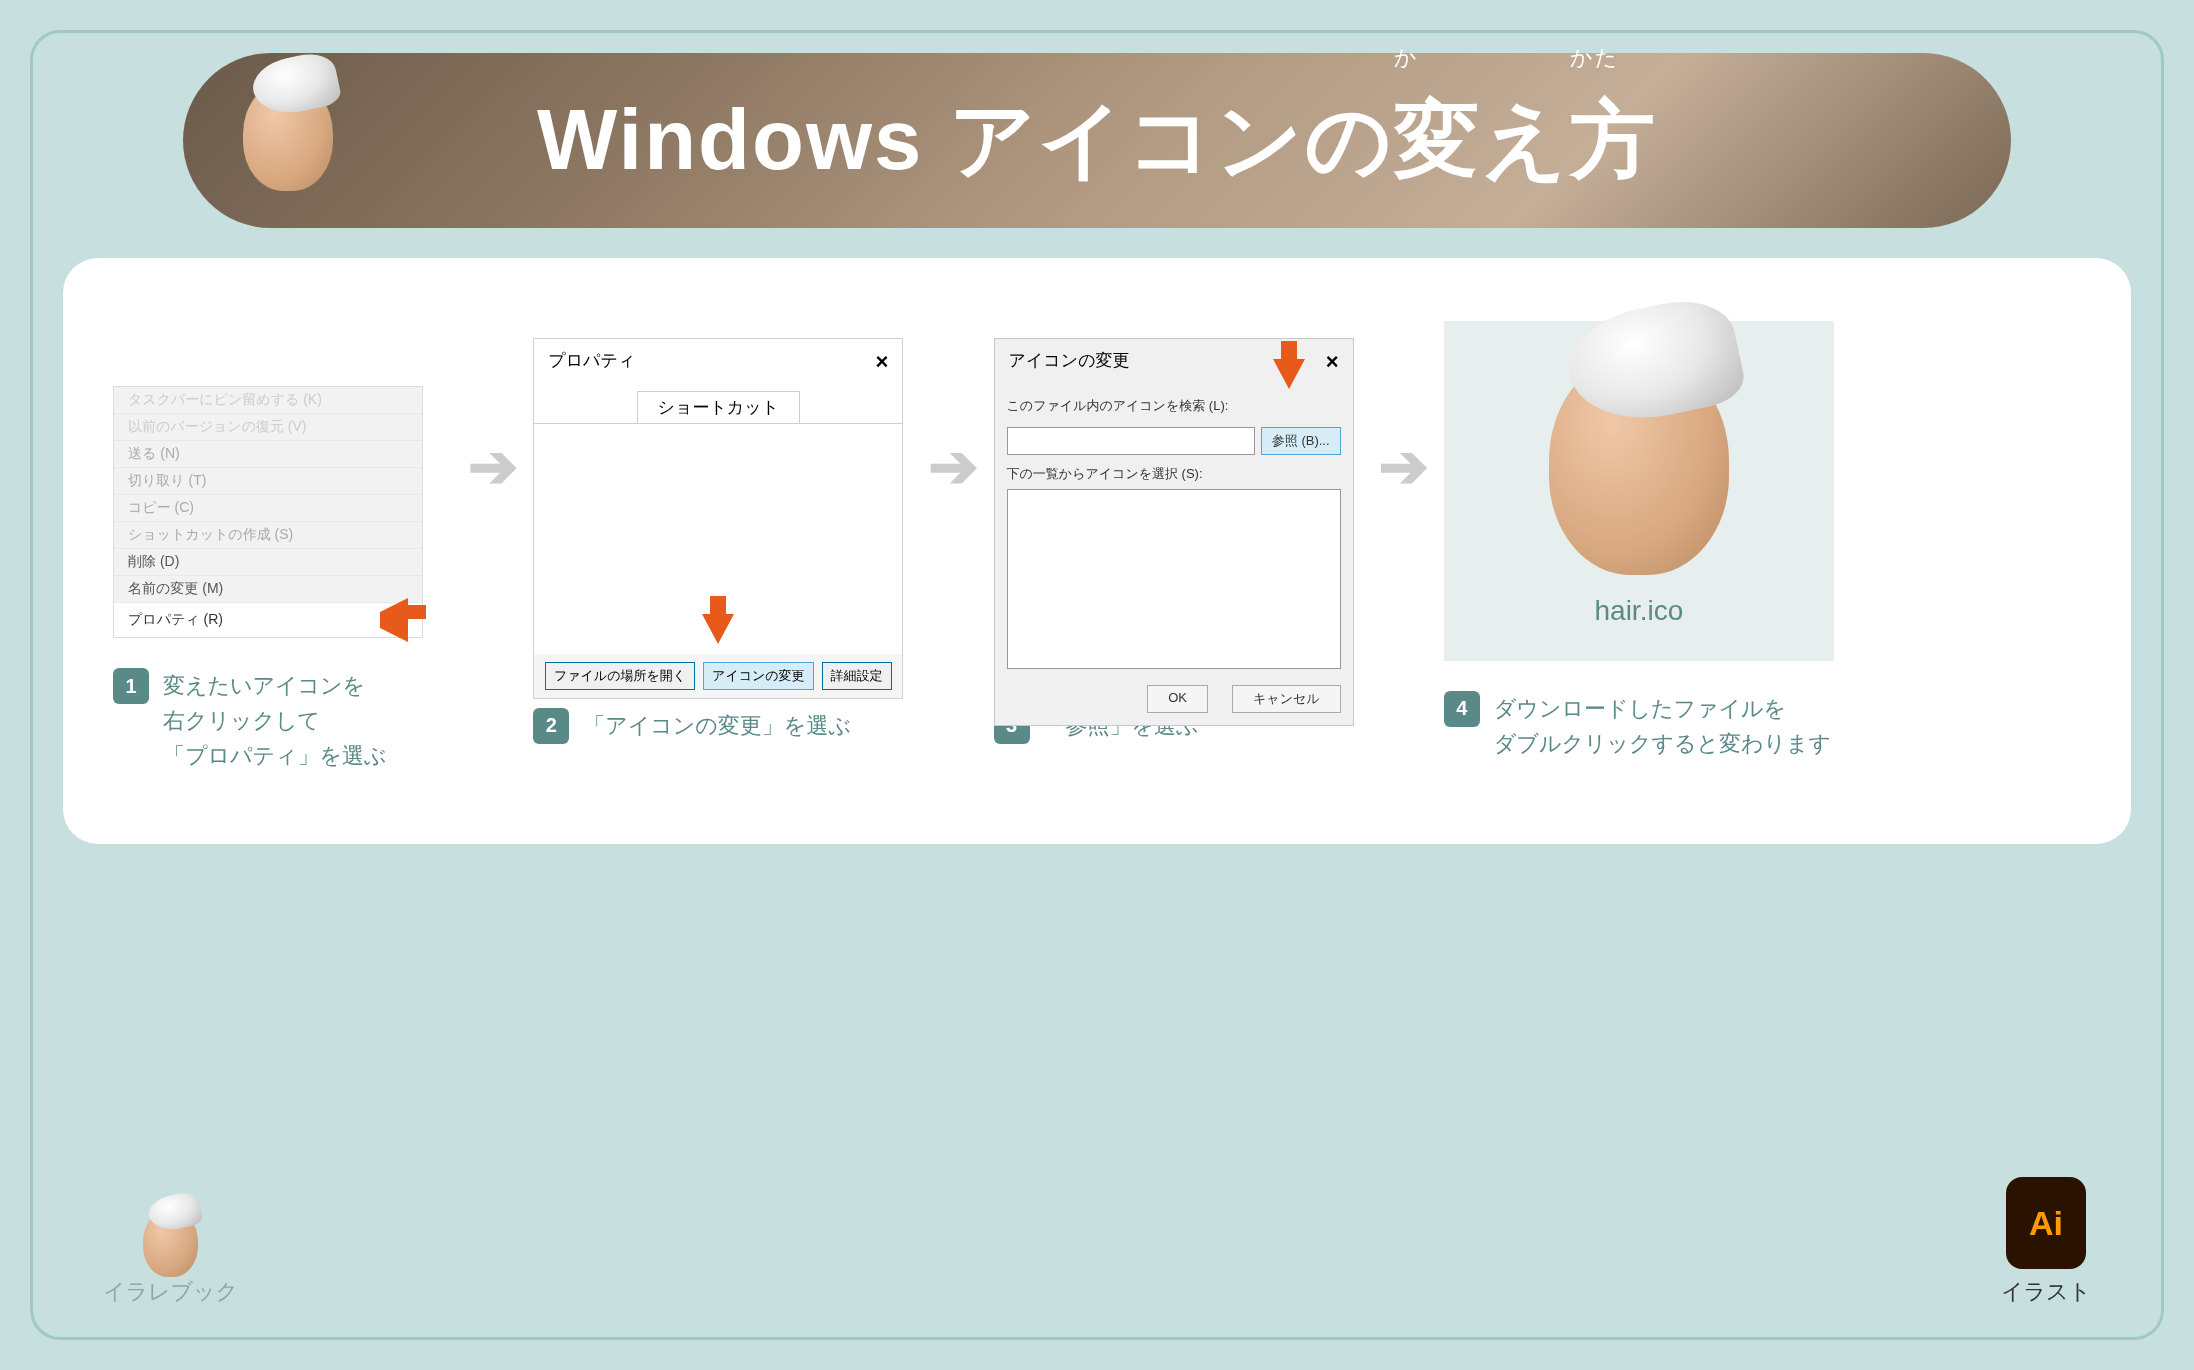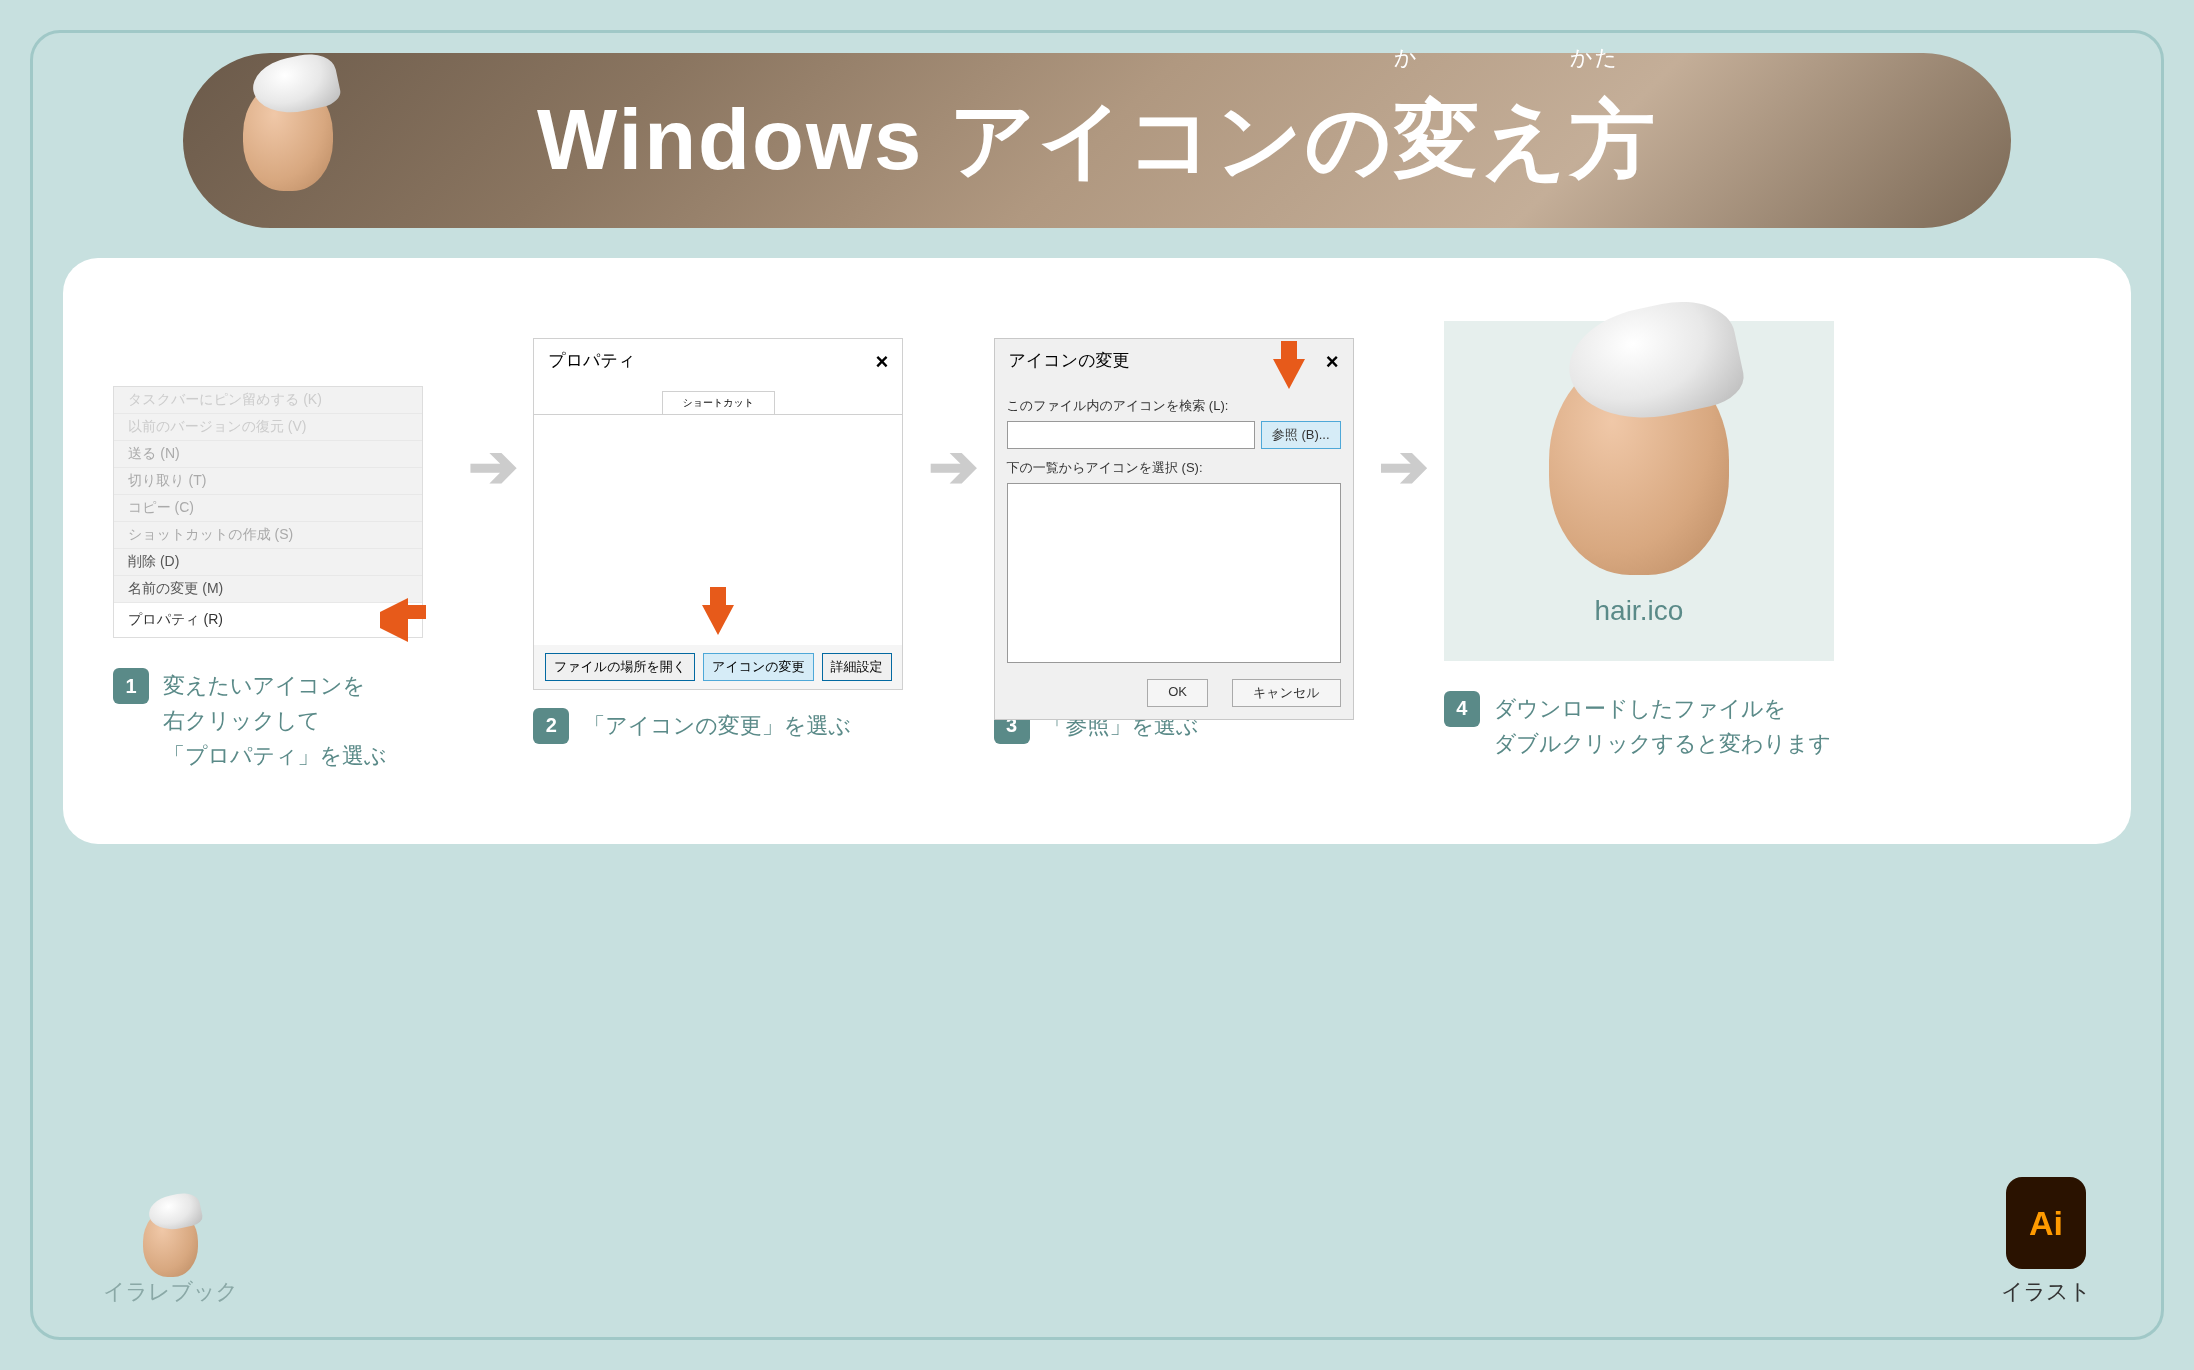--- a/index.html
+++ b/index.html
@@ -161,21 +161,21 @@
   display: flex;
   justify-content: center;
   border-bottom: 1px solid #d0d0d0;
   background: #fff;
   padding-top: 6px;
 }
 .tab {
   border: 1px solid #d0d0d0;
   border-bottom: none;
   padding: 4px 20px;
-  font-size: 10px;
+  font-size: 17px;
   background: #fff;
 }
 .dialog-body {
   height: 230px;
   background: #fff;
   position: relative;
 }
 .orange-arrow-down {
   position: absolute;
   left: 50%;
@@ -220,21 +220,21 @@
   position: relative;
 }
 .change-body {
   padding: 12px;
   font-size: 13px;
   color: #333;
 }
 .search-row {
   display: flex;
   gap: 6px;
-  margin: 6px 0 10px 0;
+  margin: 12px 0 10px 0;
 }
 .path-input {
   flex: 1;
   border: 1px solid #999;
   background: #fff;
   height: 28px;
 }
 .browse-btn {
   border: 1px solid #4ea8d8;
   background: #d6ecf7;

